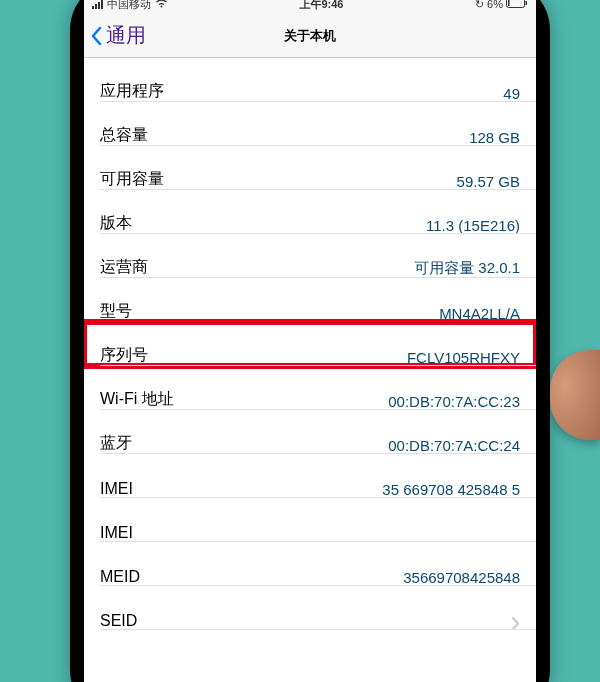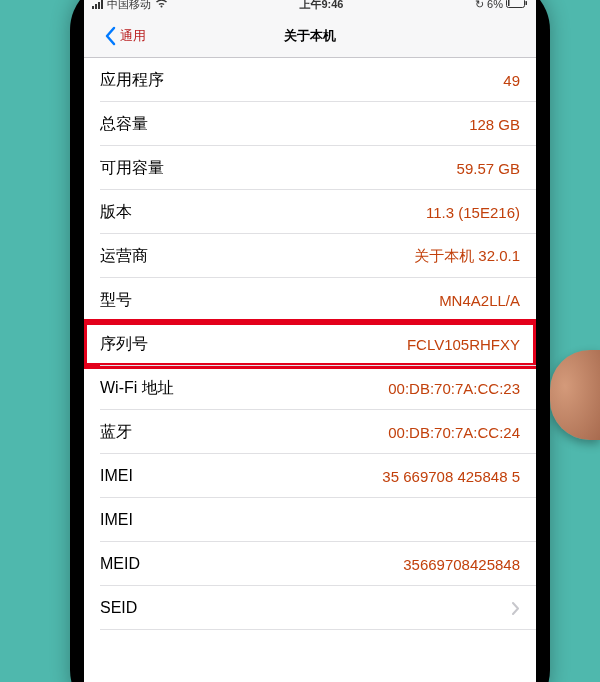--- a/index.html
+++ b/index.html
@@ -50,23 +50,23 @@
       height: 44px;
       background: #f7f7f8;
       border-bottom: 1px solid #c8c7cc;
       display: flex;
       align-items: center;
       position: relative;
     }
     .back-btn {
       display: flex;
       align-items: center;
-      color: #b91c1c;
-      font-size: 13px;
-      padding-left: 20px;
+      color: #4c1d95;
+      font-size: 20px;
+      padding-left: 6px;
       cursor: pointer;
     }
     .back-chevron {
       width: 12px;
       height: 20px;
       margin-right: 4px;
     }
     .nav-title {
       position: absolute;
       left: 0; right: 0;
@@ -76,36 +76,36 @@
       color: #000;
       pointer-events: none;
     }
     .list {
       flex: 1;
       background: #fff;
       overflow-y: auto;
     }
     .row {
       display: flex;
-      align-items: center;
+      align-items: flex-end;
       justify-content: space-between;
       padding: 0 16px;
       height: 44px;
       font-size: 16px;
       position: relative;
     }
     .row::after {
       content: "";
       position: absolute;
       left: 16px; right: 0; bottom: 0;
       height: 1px;
       background: #e0e0e3;
     }
     .row .label { color: #000; }
-    .row .value { color: #c2410c; font-size: 15px; }
+    .row .value { color: #0c4a6e; font-size: 15px; }
     .row .chevron {
       width: 8px; height: 13px;
       color: #c7c7cc;
       margin-left: 6px;
       flex-shrink: 0;
     }
     .row .right { display: flex; align-items: center; }
     .highlight {
       outline: 6px solid #e3001b;
       outline-offset: -3px;
@@ -179,21 +179,21 @@
       <div class="row">
           <span class="label">可用容量</span>
           <span class="value">59.57 GB</span>
         </div>
       <div class="row">
           <span class="label">版本</span>
           <span class="value">11.3 (15E216)</span>
         </div>
       <div class="row">
           <span class="label">运营商</span>
-          <span class="value">关于本机 32.0.1</span>
+          <span class="value">可用容量 32.0.1</span>
         </div>
       <div class="row">
           <span class="label">型号</span>
           <span class="value">MN4A2LL/A</span>
         </div>
       <div class="row highlight">
           <span class="label">序列号</span>
           <span class="value">FCLV105RHFXY</span>
         </div>
       <div class="row">

